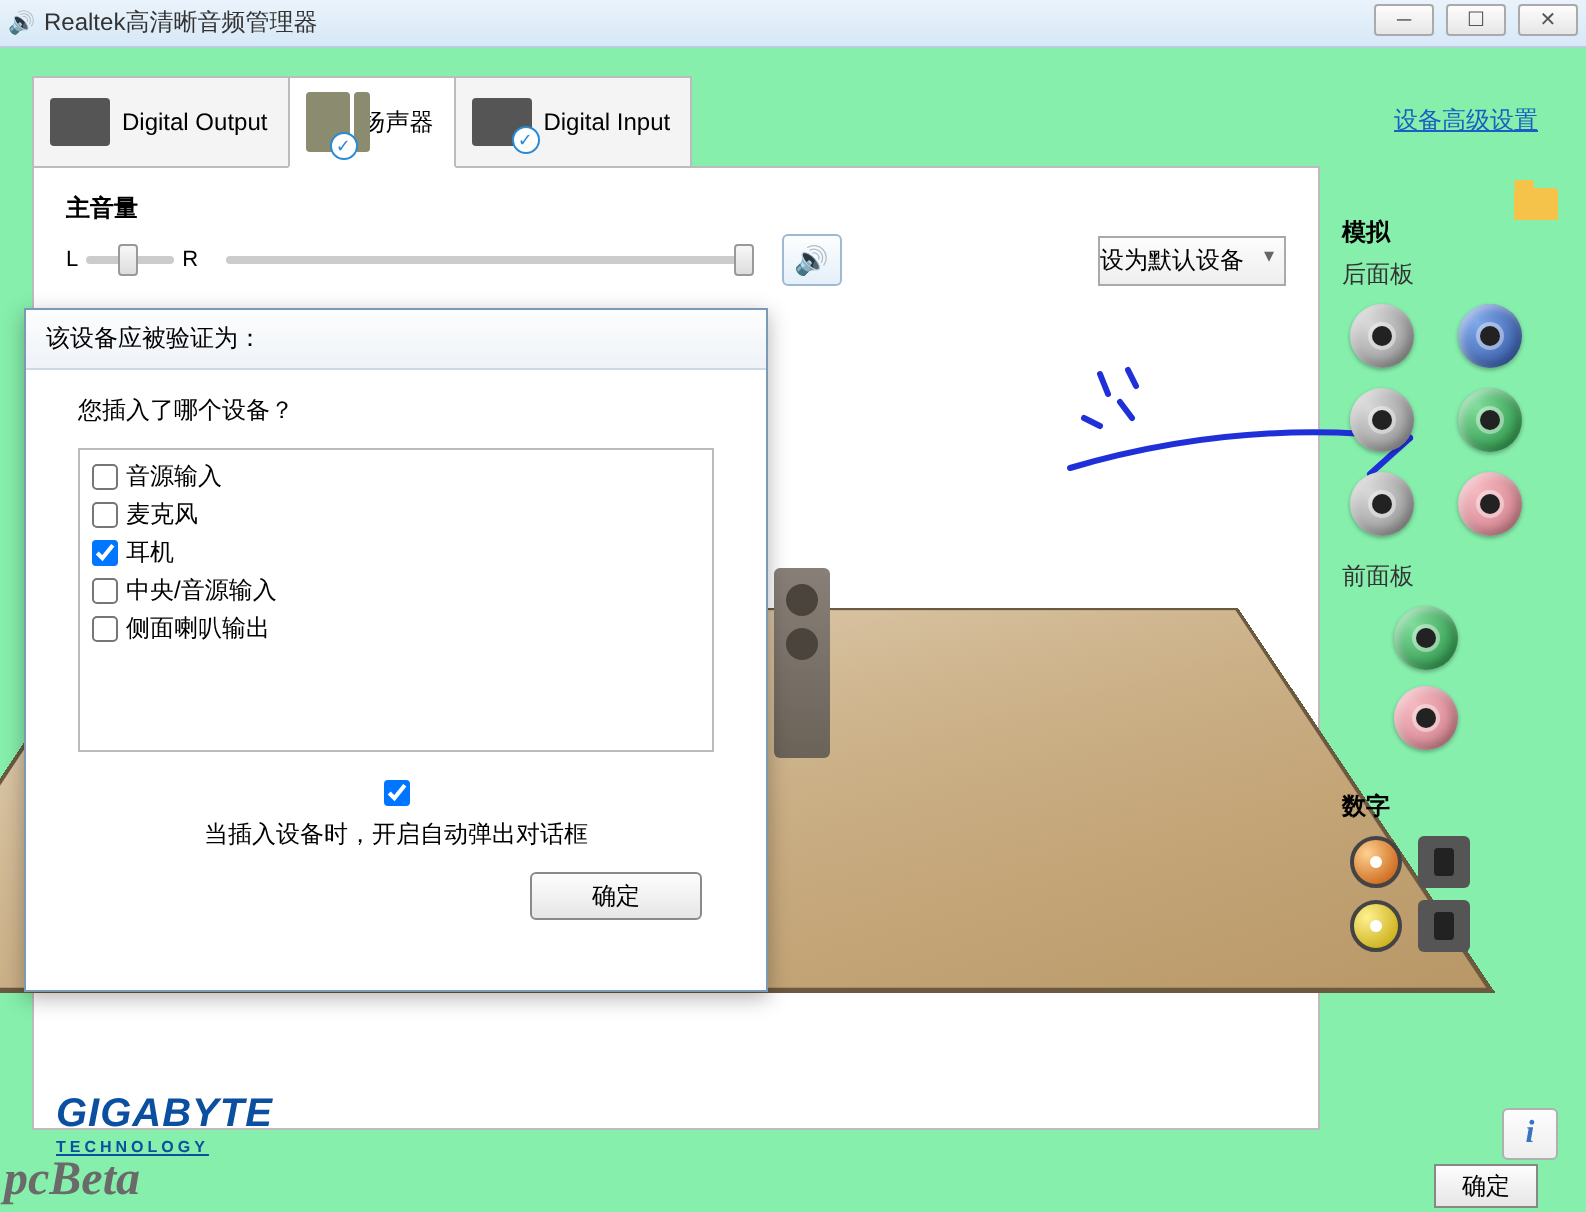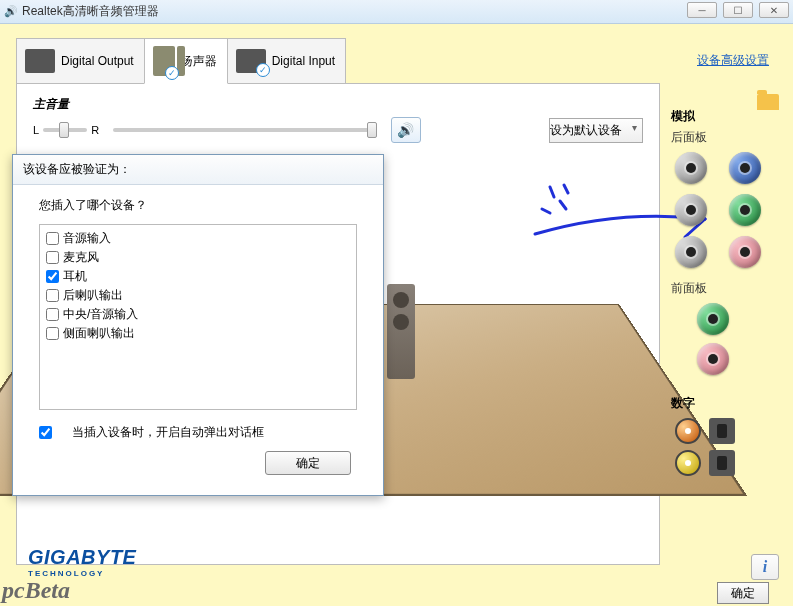--- a/index.html
+++ b/index.html
@@ -3,34 +3,34 @@
 <meta charset="utf-8">
 <style>
 * { box-sizing: border-box; margin: 0; padding: 0; font-family: "Microsoft YaHei", Tahoma, sans-serif; }
 body { width: 793px; height: 606px; background: #fff; position: relative; overflow: hidden; }
 
 .titlebar { height: 24px; background: linear-gradient(#eaf3fb, #d7e8f7); border-bottom: 1px solid #b8cde0; display: flex; align-items: center; padding: 0 4px; font-size: 12px; color: #333; }
 .titlebar .speaker-icon { width: 14px; height: 14px; margin-right: 4px; display: inline-flex; align-items: center; justify-content: center; color: #d48b0b; font-size: 11px; }
 .titlebar .win-btns { position: absolute; right: 4px; top: 2px; display: flex; gap: 6px; }
 .titlebar .win-btn { width: 30px; height: 16px; border: 1px solid #aaa; border-radius: 2px; background: linear-gradient(#fdfdfd,#e6e6e6); display:flex; align-items:center; justify-content:center; font-size:10px; color:#555; }
 
-.content { position: absolute; top: 24px; left: 0; right: 0; bottom: 0; background: #fef9c3; }
+.content { position: absolute; top: 24px; left: 0; right: 0; bottom: 0; background: #86efac; }
 
 .tabs { position: absolute; top: 14px; left: 16px; display: flex; }
 .tab { border: 1px solid #bcbcbc; background: #f4f4f4; padding: 6px 10px 6px 8px; display: flex; align-items: center; gap: 6px; font-size: 12px; height: 46px; margin-right: -1px; border-bottom: 1px solid #bcbcbc; }
 .tab.active { background: #fff; border-bottom: 1px solid #fff; position: relative; z-index: 2; }
 .tab .dev-ic { width: 30px; height: 24px; background: #555; border-radius: 2px; position: relative; }
 .tab .dev-ic.spk { width: 22px; height: 30px; background: #8b8b70; border-radius: 2px; }
 .tab .dev-ic.spk::before { content:""; position:absolute; left:24px; top:0; width:8px; height:30px; background:#8b8b70; border-radius:2px; }
 .tab .check { position:absolute; right:-4px; bottom:-4px; width:14px; height:14px; border-radius:50%; background:#fff; border:1px solid #2a8ad4; display:flex; align-items:center; justify-content:center; font-size:9px; color:#2a8ad4; }
 
 .main-panel { position: absolute; top: 59px; left: 16px; width: 644px; height: 482px; border: 1px solid #bcbcbc; background: #fff; }
 .main-inner { padding: 12px 16px; }
 
-.vol-label { font-size: 12px; font-weight: bold; margin-bottom: 4px; font-style: italic; }
+.vol-label { font-size: 12px; font-weight: bold; margin-bottom: 4px; }
 .vol-row { display: flex; align-items: center; gap: 14px; margin-bottom: 8px; }
 .bal { display:flex; align-items:center; gap:4px; font-size:11px; }
 .bal-track { width: 44px; height: 4px; background: #ccc; position: relative; border-radius:2px; }
 .bal-thumb { position:absolute; top:-6px; left:16px; width:10px; height:16px; background:linear-gradient(#f8f8f8,#ddd); border:1px solid #999; border-radius:2px; }
 .vol-track { width: 264px; height: 4px; background: #ccc; position: relative; border-radius:2px; }
 .vol-thumb { position:absolute; top:-6px; right:0; width:10px; height:16px; background:linear-gradient(#f8f8f8,#ddd); border:1px solid #999; border-radius:2px; }
 .mute-btn { width:30px; height:26px; border:1px solid #9db9d4; border-radius:3px; background:linear-gradient(#fdfefe,#e4effa); display:flex; align-items:center; justify-content:center; color:#3b78c6; font-size:14px; }
 .default-dd { margin-left: auto; border:1px solid #aaa; background:linear-gradient(#fdfdfd,#eee); padding:3px 20px 3px 0; font-size:12px; position:relative; }
 .default-dd::after { content:"▾"; position:absolute; right:5px; top:3px; font-size:10px; color:#666; }
 
@@ -64,28 +64,28 @@
 .coax { width:26px; height:26px; border-radius:50%; background:radial-gradient(circle at 30% 30%, #ffd090, #c05000); border:2px solid #444; display:flex;align-items:center;justify-content:center; }
 .coax .pin { width:6px; height:6px; background:#fff; border-radius:50%; }
 .coax.y { background:radial-gradient(circle at 30% 30%, #fff190, #c0a000); }
 .opt { width:26px; height:26px; background:#555; border-radius:3px; display:flex; align-items:center; justify-content:center; }
 .opt::before { content:""; width:10px; height:14px; background:#222; border-radius:2px; }
 
 .dialog { position:absolute; top:130px; left:12px; width:372px; height:342px; background:#fff; border:1px solid #7a9ab8; box-shadow:0 3px 10px rgba(0,0,0,.3); z-index:20; }
 .dlg-title { background:linear-gradient(#fdfdfd,#eef3f8); border-bottom:1px solid #cdd8e3; padding:6px 10px; font-size:12px; }
 .dlg-body { padding:12px 26px; }
 .dlg-q { font-size:12px; margin-bottom:10px; }
-.dlg-list { border:1px solid #bbb; background:#fff; height:186px; padding:4px 6px; overflow:auto; }
+.dlg-list { border:1px solid #bbb; background:#fff; height:152px; padding:4px 6px; overflow:auto; }
 .dlg-item { display:flex; align-items:center; gap:4px; font-size:12px; padding:1px 0; }
 .dlg-item input { margin:0; }
-.dlg-auto { margin-top:14px; display:flex; align-items:center; gap:20px; font-size:12px; }
+.dlg-auto { margin-top:14px; display:flex; align-items:center; gap:6px; font-size:12px;flex-direction:column; }
 .dlg-ok { float:right; margin:10px 6px 0 0; width:86px; height:24px; border:1px solid #8a8a8a; background:linear-gradient(#fdfdfd,#e6e6e6); border-radius:3px; font-size:12px; }
 
 .gigabyte { position:absolute; bottom:28px; left:28px; font-family: Arial Black, Arial; font-weight:900; font-style:italic; color:#0b4fa0; font-size:20px; letter-spacing:0.5px; }
-.gigabyte .sub { display:block; font-size:8px; font-style:normal; letter-spacing:2px; color:#0b4fa0; font-weight:bold; }
+.gigabyte .sub { display:block; font-size:8px; font-style:normal; letter-spacing:2px; color:#0b4fa0; font-weight:bold;text-decoration:underline; }
 .pcbeta { position:absolute; bottom:2px; left:2px; font-family:Georgia, serif; font-style:italic; font-weight:bold; color:#6a6a6a; font-size:24px; }
 
 .info-btn { position:absolute; bottom:26px; right:14px; width:28px; height:26px; border:1px solid #b0b0b0; border-radius:3px; background:linear-gradient(#fdfdfd,#eee); display:flex; align-items:center; justify-content:center; font-family:Georgia,serif; font-style:italic; font-weight:bold; color:#3a73c2; }
 .footer-ok { position:absolute; bottom:2px; right:24px; width:52px; height:22px; border:1px solid #888; background:linear-gradient(#fdfdfd,#e6e6e6); font-size:12px; display:flex; align-items:center; justify-content:center; }
 </style>
 </head>
 <body>
 
 <div class="titlebar">
   <span class="speaker-icon">🔊</span>
@@ -219,24 +219,20 @@
         <label class="dlg-item">
             <input type="checkbox" style="">
             <span>麦克风</span>
           </label>
         <label class="dlg-item">
             <input type="checkbox" checked="" style="">
             <span>耳机</span>
           </label>
         <label class="dlg-item">
             <input type="checkbox" style="">
-            <span>后喇叭输出</span>
-          </label>
-        <label class="dlg-item">
-            <input type="checkbox" style="">
             <span>中央/音源输入</span>
           </label>
         <label class="dlg-item">
             <input type="checkbox" style="">
             <span>侧面喇叭输出</span>
           </label>
       </div>
       <label class="dlg-auto">
         <input type="checkbox" checked="" style="">
         <span>当插入设备时，开启自动弹出对话框</span>

